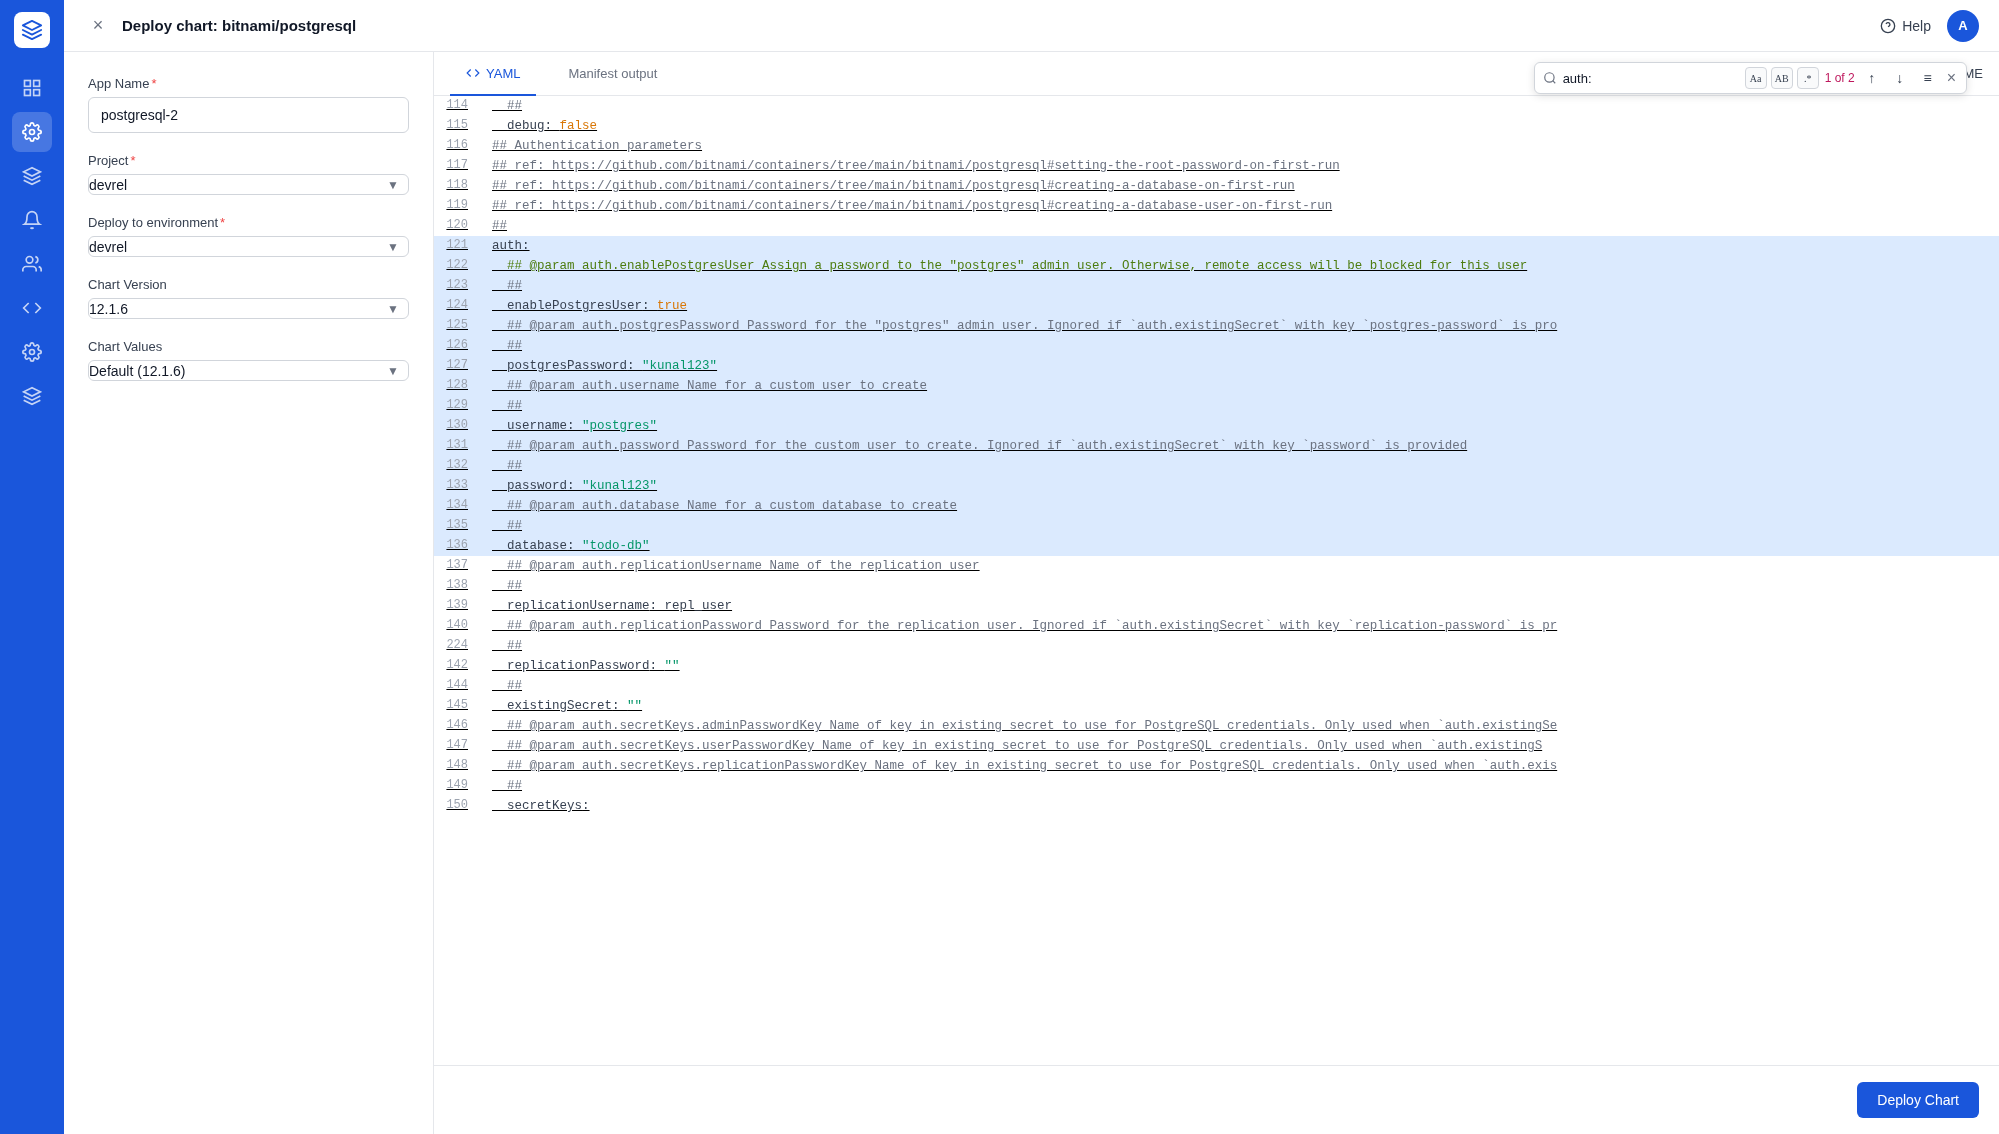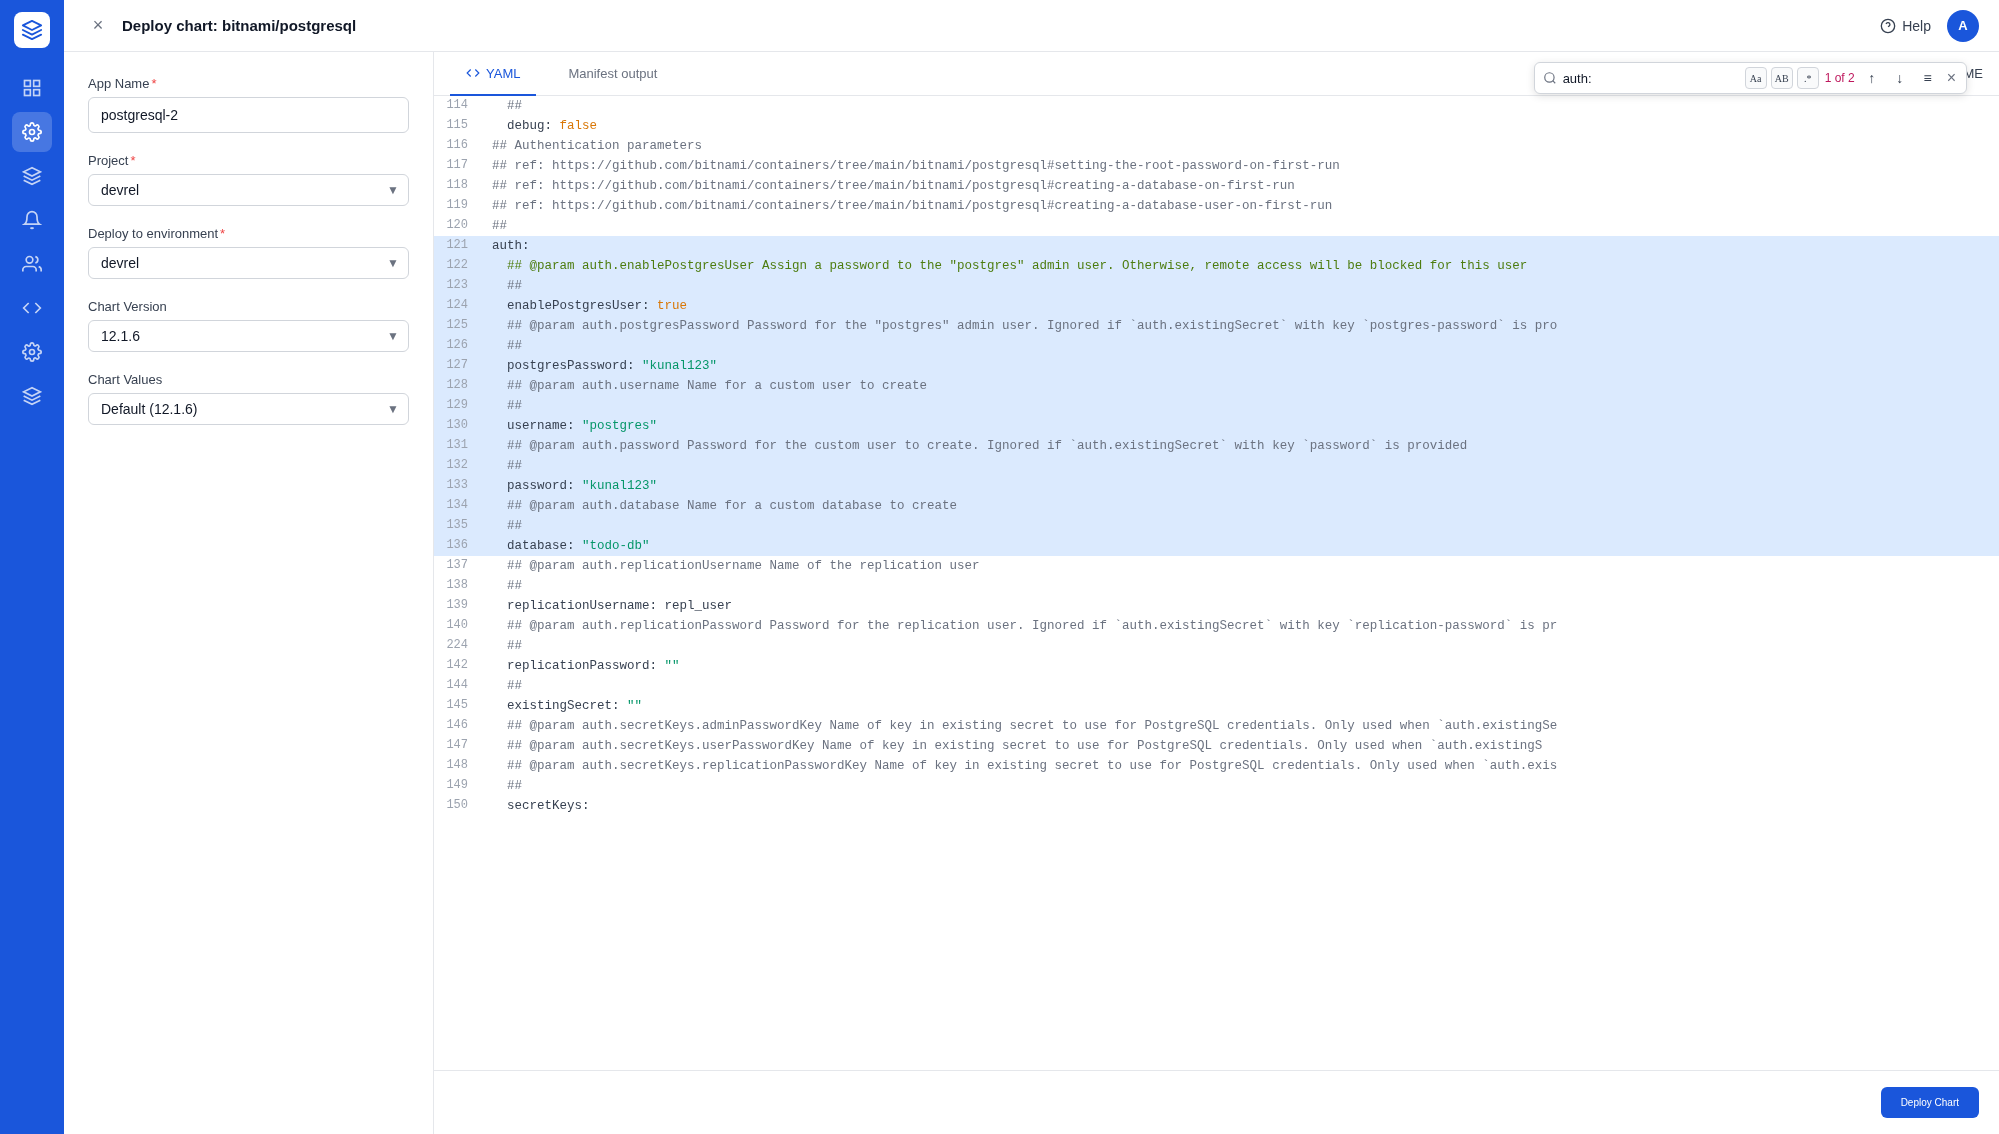--- a/index.html
+++ b/index.html
@@ -144,24 +144,24 @@
       color: #111827;
       background: #fff;
       outline: none;
     }
     .form-select-wrapper {
       position: relative;
       width: 100%;
     }
     .form-select {
       width: 100%;
-      height: 32px;
+      height: 21px;
       border: 1px solid #d1d5db;
       border-radius: 6px;
-      padding: 0 36px 0 12px;
+      padding: 0 36px 0 0;
       font-size: 14px;
       color: #111827;
       background: #fff;
       appearance: none;
       outline: none;
       cursor: pointer;
     }
     .select-chevron {
       position: absolute;
       right: 10px;
@@ -235,20 +235,21 @@
       font-size: 12.5px;
       line-height: 1.6;
       background: #fff;
       position: relative;
     }
 
     .code-table {
       border-collapse: collapse;
       width: 100%;
       min-width: max-content;
+      text-decoration: underline;
     }
 
     .line-number {
       color: #9ca3af;
       text-align: right;
       padding: 0 16px 0 8px;
       user-select: none;
       width: 50px;
       min-width: 50px;
       font-size: 12px;
@@ -347,21 +348,21 @@
       justify-content: flex-end;
       border-top: 1px solid #e5e7eb;
       background: #fff;
     }
     .deploy-btn {
       background: #1a56db;
       color: #fff;
       border: none;
       border-radius: 6px;
       padding: 10px 20px;
-      font-size: 10px;
+      font-size: 14px;
       font-weight: 500;
       cursor: pointer;
     }
 
     
     ::-webkit-scrollbar { width: 8px; height: 8px; }
     ::-webkit-scrollbar-track { background: #f9fafb; }
     ::-webkit-scrollbar-thumb { background: #d1d5db; border-radius: 4px; }
   </style>
 </head>

